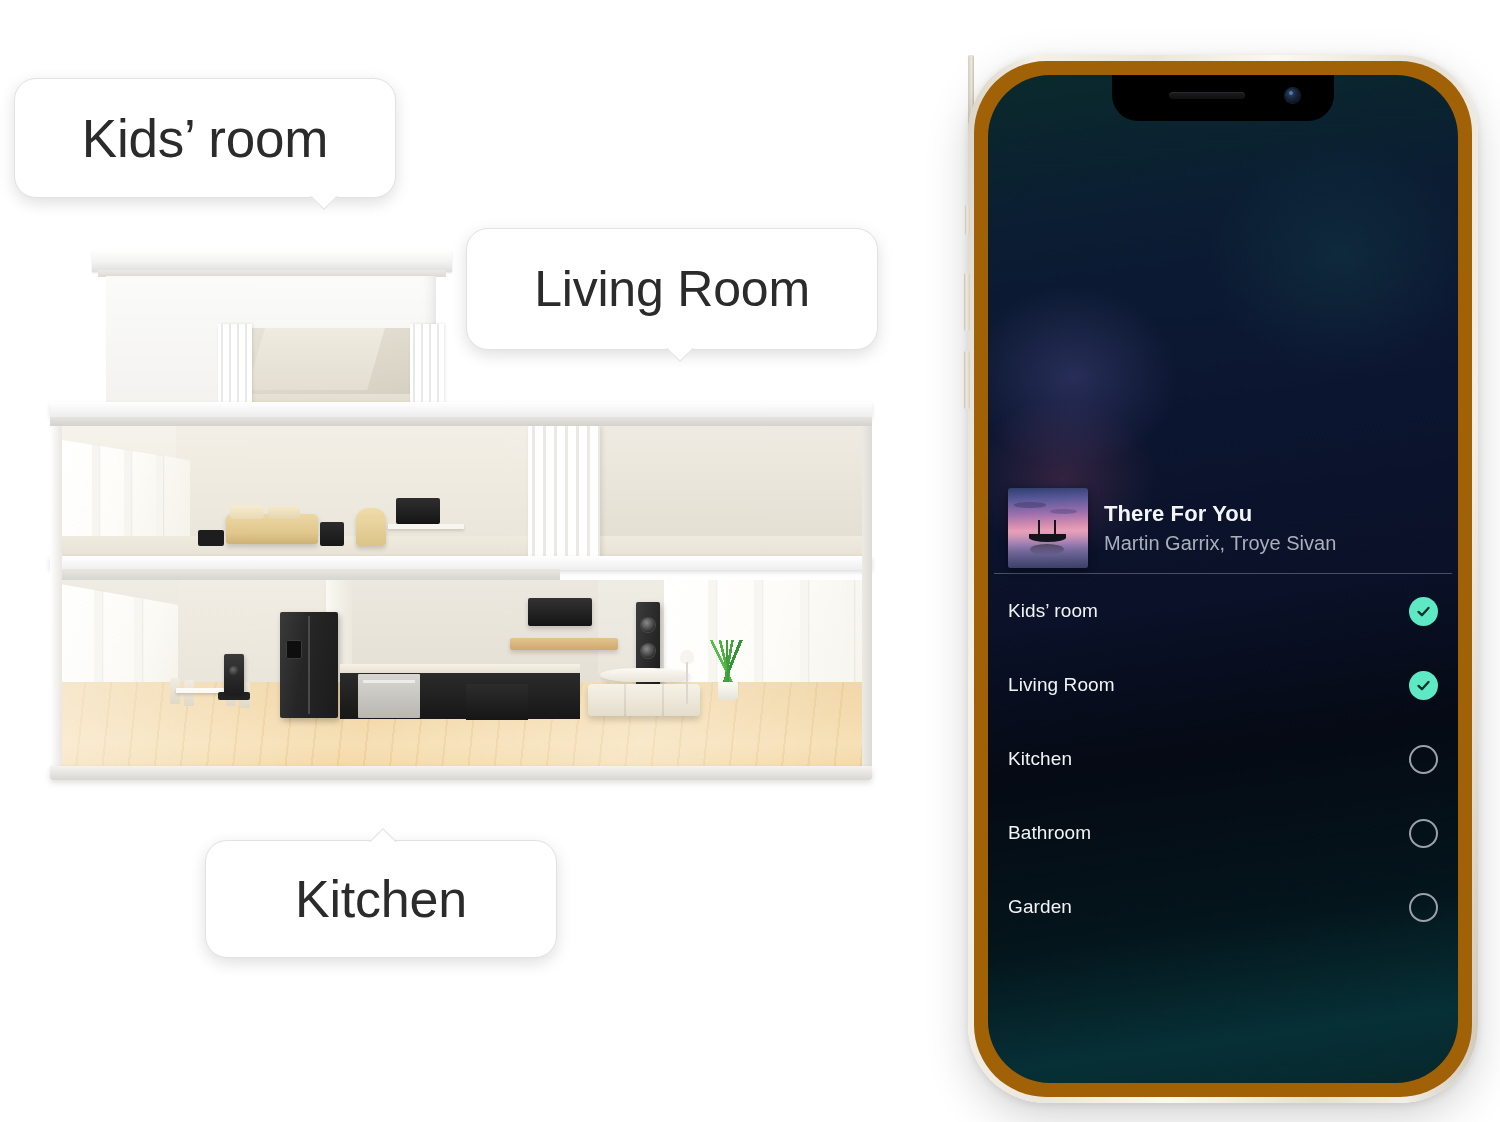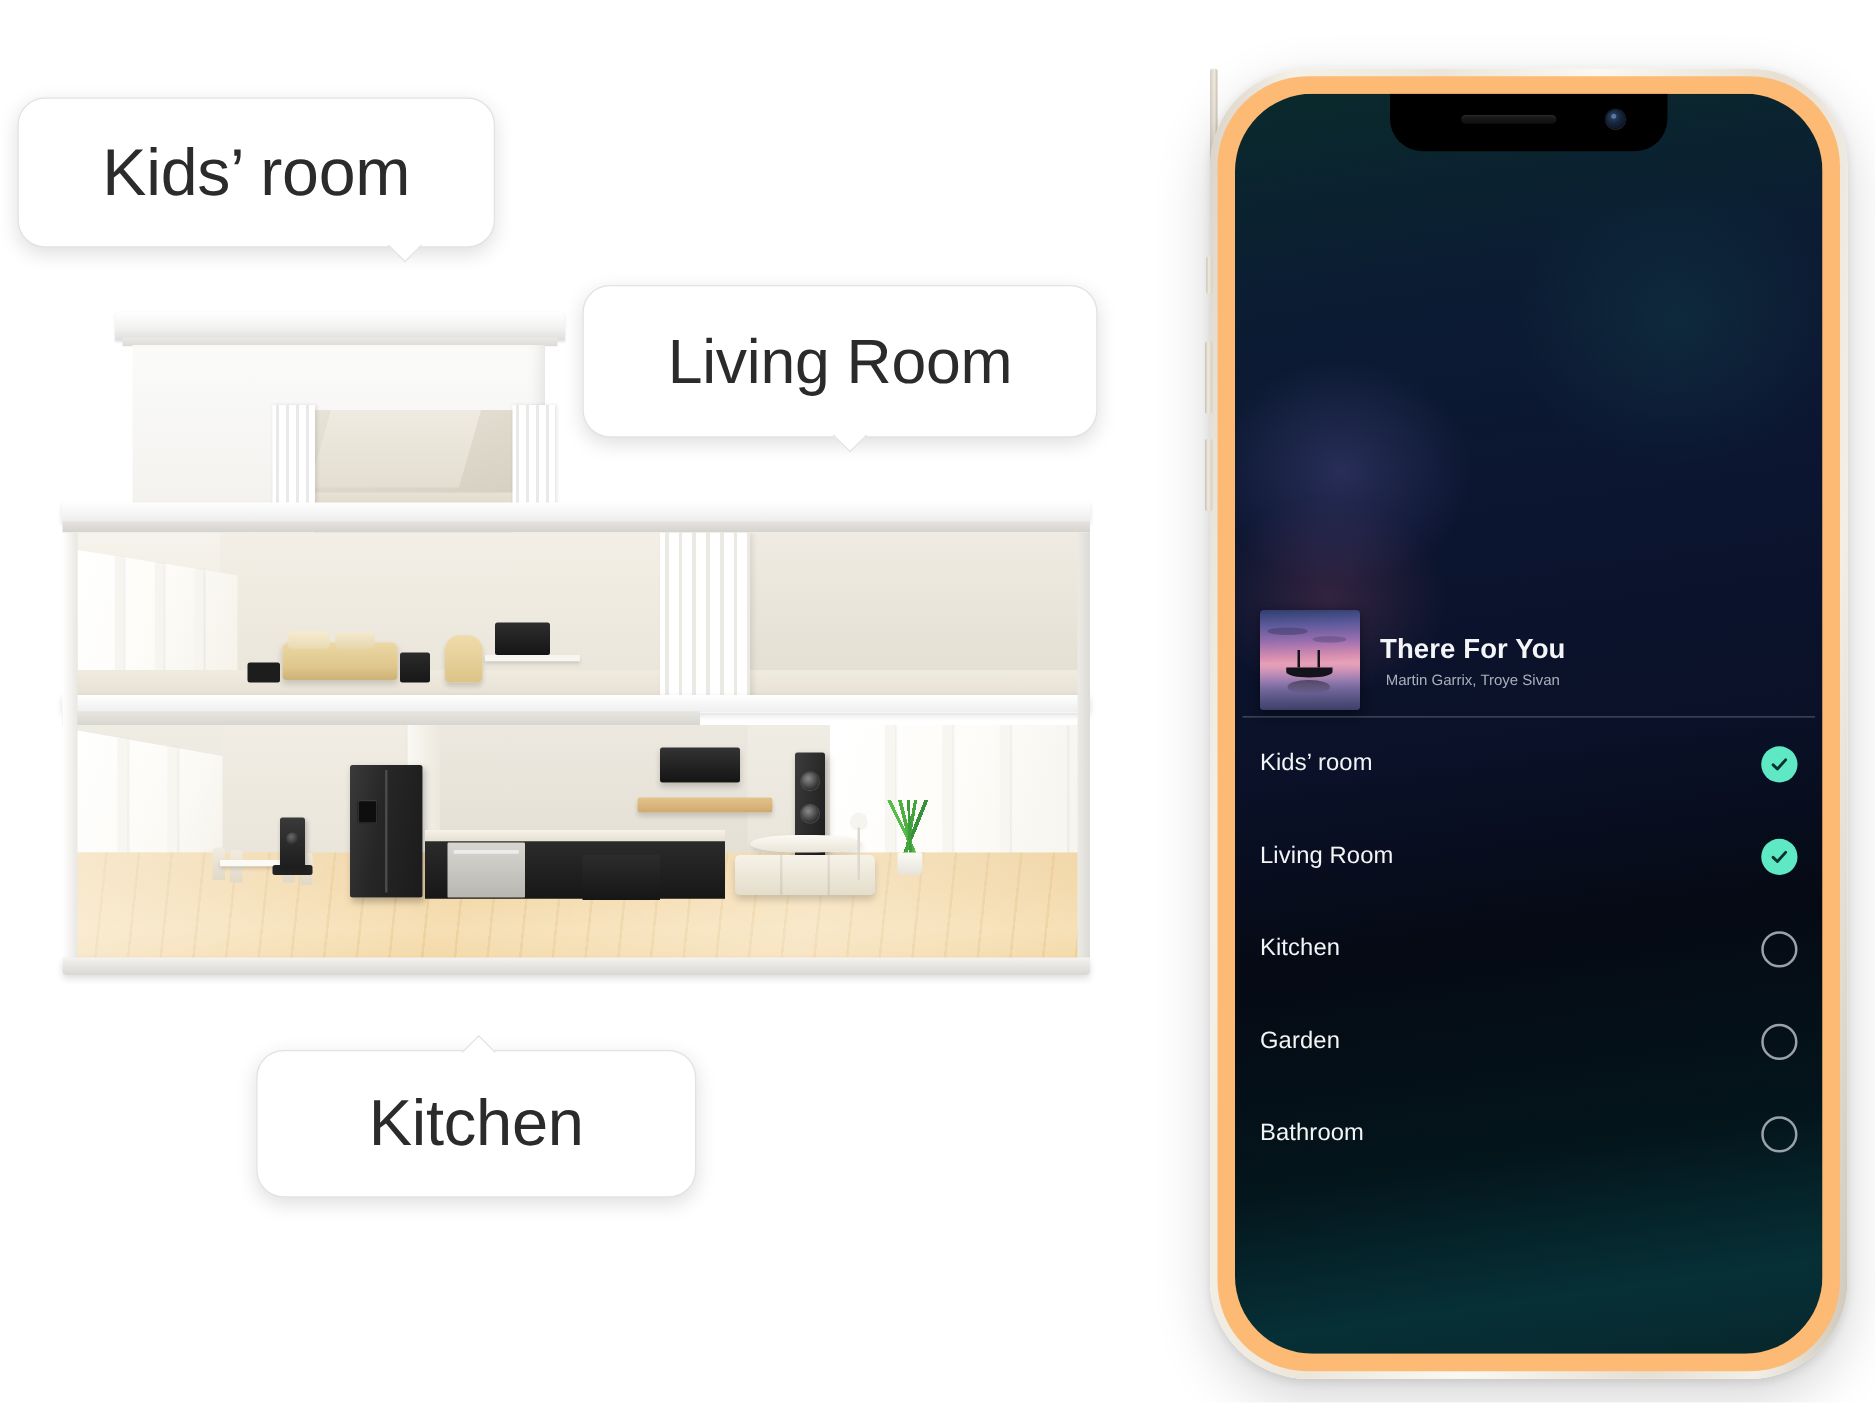--- a/index.html
+++ b/index.html
@@ -322,22 +322,21 @@
   }
   .frame{
     position:absolute; inset:0;
     border-radius:78px;
     background:linear-gradient(96deg,#d9d2c6 0%,#f5f1e8 11%,#ece6da 30%,#fbf8f2 50%,#e6dfd2 74%,#f3efe6 88%,#cdc6b8 100%);
     box-shadow:0 16px 44px rgba(0,0,0,.17), 0 2px 8px rgba(0,0,0,.10);
   }
   .frame-inner{
     position:absolute; left:6px; top:6px; right:6px; bottom:6px;
     border-radius:72px;
-    background:#fdba74;
-    text-align:center;
+    background:#a16207;
   }
   .screen{
     position:absolute; left:14px; top:14px; right:14px; bottom:14px;
     border-radius:62px;
     overflow:hidden;
     background:
       radial-gradient(150px 130px at 18% 30%, rgba(120,110,200,.26) 0%, rgba(0,0,0,0) 70%),
       radial-gradient(130px 110px at 16% 40%, rgba(190,90,130,.22) 0%, rgba(0,0,0,0) 72%),
       radial-gradient(180px 160px at 75% 18%, rgba(20,70,80,.35) 0%, rgba(0,0,0,0) 74%),
       linear-gradient(172deg,#0a2a2c 0%,#0b1c33 16%,#0c1530 34%,#0a1128 52%,#050a14 66%,#04151c 82%,#063036 93%,#07272c 100%);
@@ -400,21 +399,21 @@
   .art .cloud{
     position:absolute; left:8%; top:18%; width:40%; height:7%;
     background:rgba(70,60,110,.55); border-radius:50%;
   }
   .art .cloud2{
     position:absolute; left:52%; top:26%; width:34%; height:6%;
     background:rgba(80,68,120,.45); border-radius:50%;
   }
   .np-text{ display:flex; flex-direction:column; gap:5px; min-width:0; }
   .np-title{ color:#f4f5f7; font-size:22px; font-weight:700; letter-spacing:.1px; }
-  .np-sub{ color:#a9b0bb; font-size:12px; font-weight:400; }
+  .np-sub{ color:#a9b0bb; font-size:20px; font-weight:400; }
 
   .section-label{
     padding:22px 20px 10px;
     color:#9aa3ad; font-size:17px; letter-spacing:.1px;
   }
   .divider{ height:1px; margin:0 6px; background:rgba(215,225,235,.30); }
 
   .rooms{ flex:1 1 auto; }
   .room-row{
     display:flex; align-items:center; justify-content:space-between;
@@ -601,32 +600,32 @@
           </div>
 
           <div class="room-row">
             <span class="room-name">Kitchen</span>
             <span class="check off">
               
             </span>
           </div>
 
           <div class="room-row">
+            <span class="room-name">Bathroom</span>
+            <span class="check off">
+              
+            </span>
+          </div>
+
+          <div class="room-row">
             <span class="room-name">Garden</span>
             <span class="check off">
               
             </span>
           </div>
 
-          <div class="room-row">
-            <span class="room-name">Bathroom</span>
-            <span class="check off">
-              
-            </span>
-          </div>
-
         </div>
 
 
       </div>
     </div>
   </div>
 </div>
 
 </body></html>

